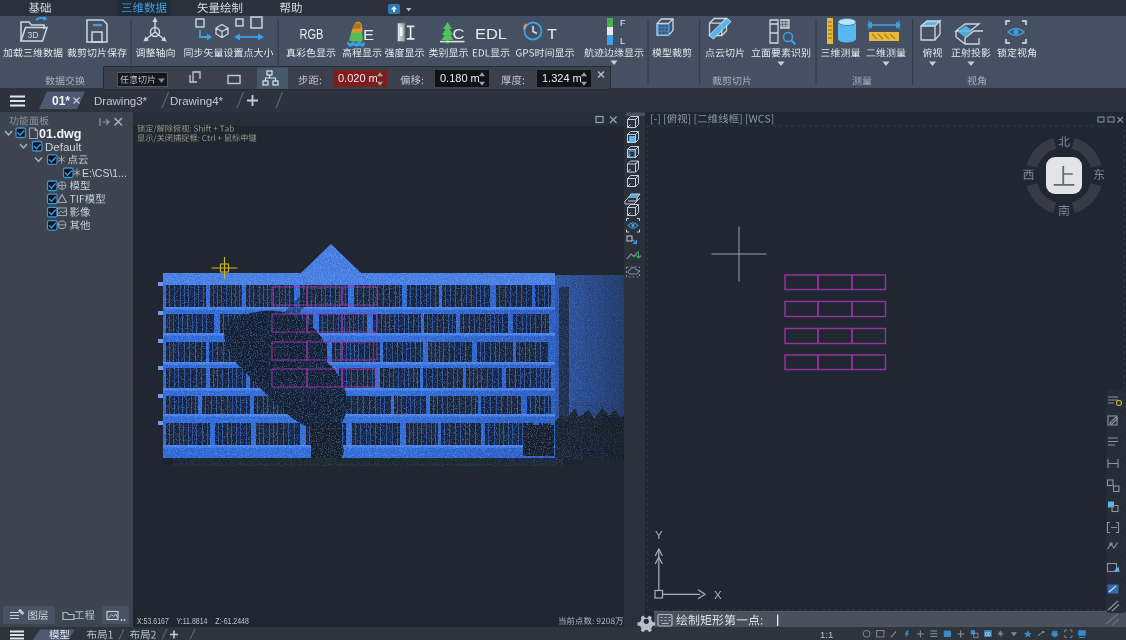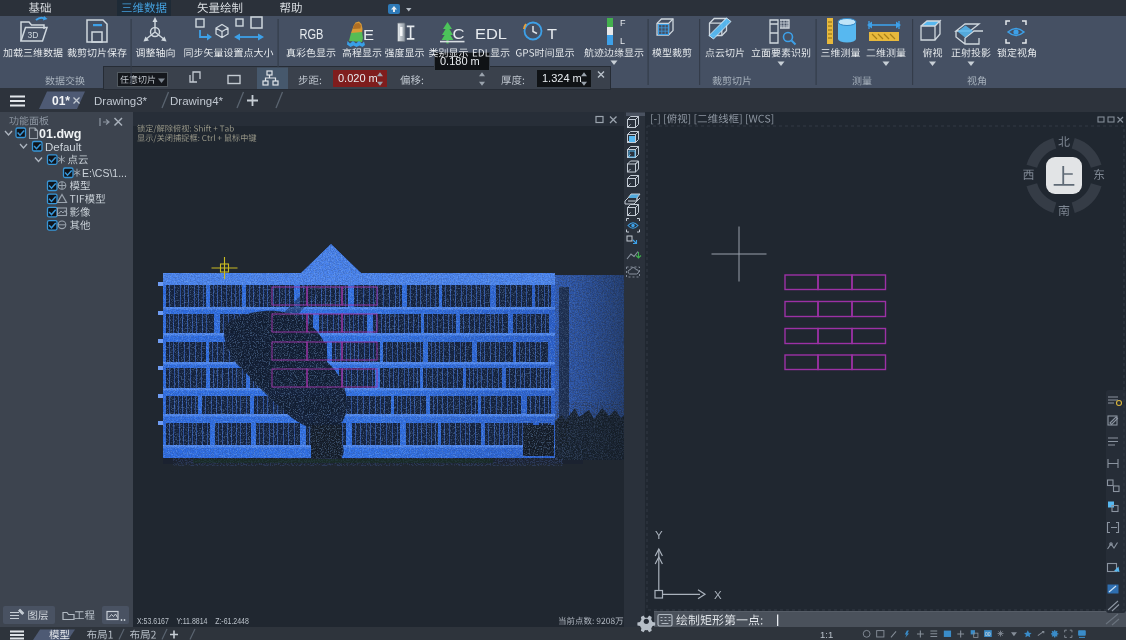--- a/index.html
+++ b/index.html
@@ -6,21 +6,21 @@
 #stage{position:relative;width:1126px;height:640px}
 </style></head><body>
 <div id="stage">
 <div class="abs" style="left:0;top:0;width:1126px;height:16px;background:#2b313a"></div>
     <div class="abs" style="left:117px;top:0;width:54px;height:16px;background:#1e2a36"></div>
     <div class="abs" style="left:0;top:16px;width:1126px;height:72px;background:#455063"></div>
     <div class="abs" style="left:0;top:88px;width:1126px;height:24px;background:#2d333c"></div>
     <div class="abs" style="left:103px;top:66px;width:508px;height:24px;background:#3a414c;border:1px solid #262c35"></div>
     <div class="abs" style="left:117px;top:72px;width:51px;height:15px;background:#14171c;border:1px solid #50585f"></div>
     <div class="abs" style="left:332px;top:69px;width:56px;height:19px;background:#7f1d1d;border:1px solid #3a424c;color:#e8ecf0;font-size:11px;line-height:17px;padding-left:5px">0.020 m</div>
-    <div class="abs" style="left:434px;top:52px;width:56px;height:19px;background:#101316;border:1px solid #3a424c;color:#e8ecf0;font-size:11px;line-height:17px;padding-left:5px">0.180 m</div>
+    <div class="abs" style="left:434px;top:69px;width:56px;height:19px;background:#101316;border:1px solid #3a424c;color:#e8ecf0;font-size:11px;line-height:17px;padding-left:5px">0.180 m</div>
     <div class="abs" style="left:536px;top:69px;width:56px;height:19px;background:#101316;border:1px solid #3a424c;color:#e8ecf0;font-size:11px;line-height:17px;padding-left:5px">1.324 m</div>
     <div class="abs" style="left:0;top:112px;width:133px;height:515px;background:#3d444f"></div>
     <div class="abs" style="left:3px;top:606px;width:52px;height:18px;background:#495262;border-radius:2px"></div>
     <div class="abs" style="left:102px;top:606px;width:27px;height:18px;background:#495262;border-radius:2px"></div>
     <div class="abs" style="left:133px;top:112px;width:491px;height:516px;background:#202730"></div>
     <div class="abs" style="left:624px;top:112px;width:21px;height:516px;background:#2a313b"></div>
     <div class="abs" style="left:645px;top:112px;width:481px;height:516px;background:#202730"></div>
     <div class="abs" style="left:654px;top:611px;width:472px;height:17px;background:#4a515b;border-top:1px solid #565d67"></div>
     <div class="abs" style="left:0;top:627px;width:1126px;height:13px;background:#2e343c"></div>
     <div class="abs" style="left:137px;top:616px;width:300px;height:12px;color:#bac1c9;font-family:'Liberation Sans',sans-serif;font-size:8.5px;transform:scaleX(0.82);transform-origin:0 0">X:53.6167&nbsp;&nbsp;&nbsp;&nbsp;Y:11.8814&nbsp;&nbsp;&nbsp;&nbsp;Z:-61.2448</div>

